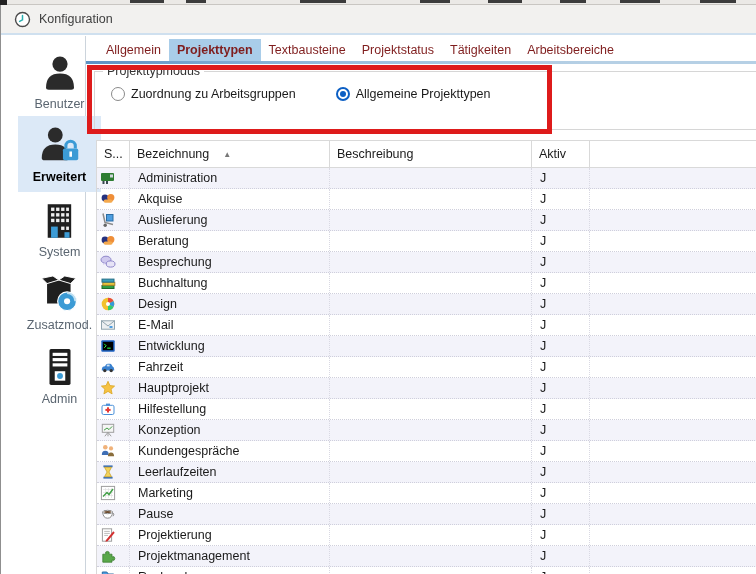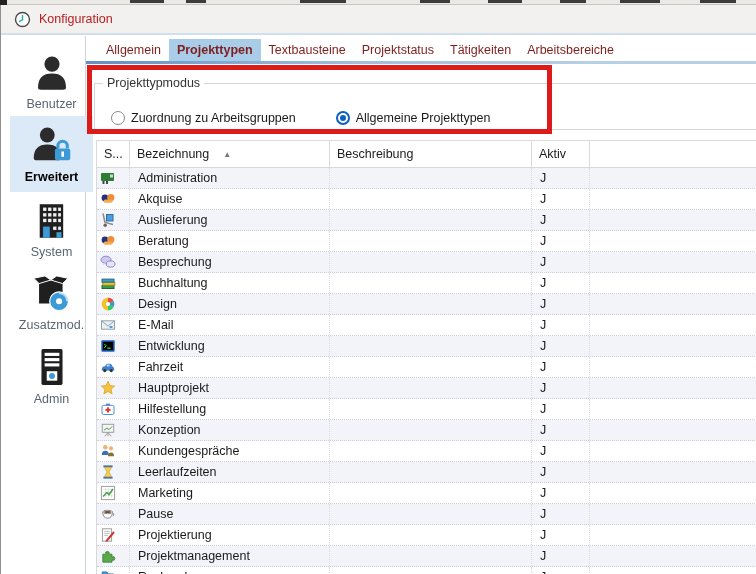--- a/index.html
+++ b/index.html
@@ -16,26 +16,26 @@
   .bg-strip .d7{left:620px;width:40px} .bg-strip .d8{left:700px;width:36px}
   .bg-strip .blob{left:0;width:7px;height:5px;background:#222}
 
   
   .window { position:absolute; left:0; top:5px; width:756px; height:569px;
     background:#fff; border-left:1px solid #8f8f8f; }
   .titlebar { position:absolute; left:0; top:0; width:756px; height:30px;
     background:#f2f1ef; border-bottom:2px solid #cfe0ef;
     display:flex; align-items:center; }
   .title-icon { margin-left:13px; width:17px; height:17px; }
-  .title-text { margin-left:8px; font-size:12.5px; color:#b91c1c; }
+  .title-text { margin-left:8px; font-size:12.5px; color:#404040; }
 
   
   .sidebar { position:absolute; left:1px; top:31px; width:84px; height:538px;
     background:#fff; border-right:1px solid #ccd4dc; }
-  .side-item { position:absolute; left:8px; width:83px; display:flex;
+  .side-item { position:absolute; left:16px; width:83px; display:flex;
     flex-direction:column; align-items:center; justify-content:center;
     cursor:default; }
   .side-item .lbl { font-size:12.5px; color:#5a6570; margin-top:5px; }
   .side-item.selected { background:#dce9f7; }
   .side-item.selected .lbl { color:#000000; font-weight:bold; }
   .si-benutzer { top:14px;  height:64px; }
   .si-erweitert{ top:80px;  height:76px; }
   .si-system   { top:158px; height:72px; }
   .si-zusatz   { top:230px; height:72px; }
   .si-admin    { top:304px; height:72px; }
@@ -43,21 +43,21 @@
   
   .tabs { position:absolute; left:97px; top:34px; height:22px; display:flex; }
   .tab { font-size:12.5px; color:#7f1d1d; padding:0 8px; line-height:22px; }
   .tab.selected { background:#a9cde9; font-weight:bold; }
   .tab-underline { position:absolute; left:85px; top:56px; width:671px; height:3px;
     background:linear-gradient(to right,#5d92c4 0%,#9bc0de 40%,#b6d0e5 75%,#b6d0e5 100%); }
 
   
   fieldset.groupbox { position:absolute; left:93px; top:59px; width:680px; height:66px;
     border:1px solid #d6d6d6; }
-  fieldset.groupbox legend { font-size:12.5px; color:#333; margin-left:8px; padding:12px 4px; }
+  fieldset.groupbox legend { font-size:12.5px; color:#333; margin-left:8px; padding:0 4px; }
   .radio-row { display:flex; margin-top:9px; margin-left:16px; }
   .radio { display:flex; align-items:center; margin-right:40px; }
   .radio .circle { width:14px; height:14px; border-radius:50%; background:#fff;
     border:1px solid #8a8a8a; margin-right:6px; position:relative; }
   .radio.checked .circle { border:2px solid #0c5fc4; }
   .radio.checked .circle::after { content:""; position:absolute; left:2px; top:2px;
     width:6px; height:6px; border-radius:50%; background:#0c5fc4; }
   .radio .rlbl { font-size:12.5px; color:#1a1a1a; }
 
   

